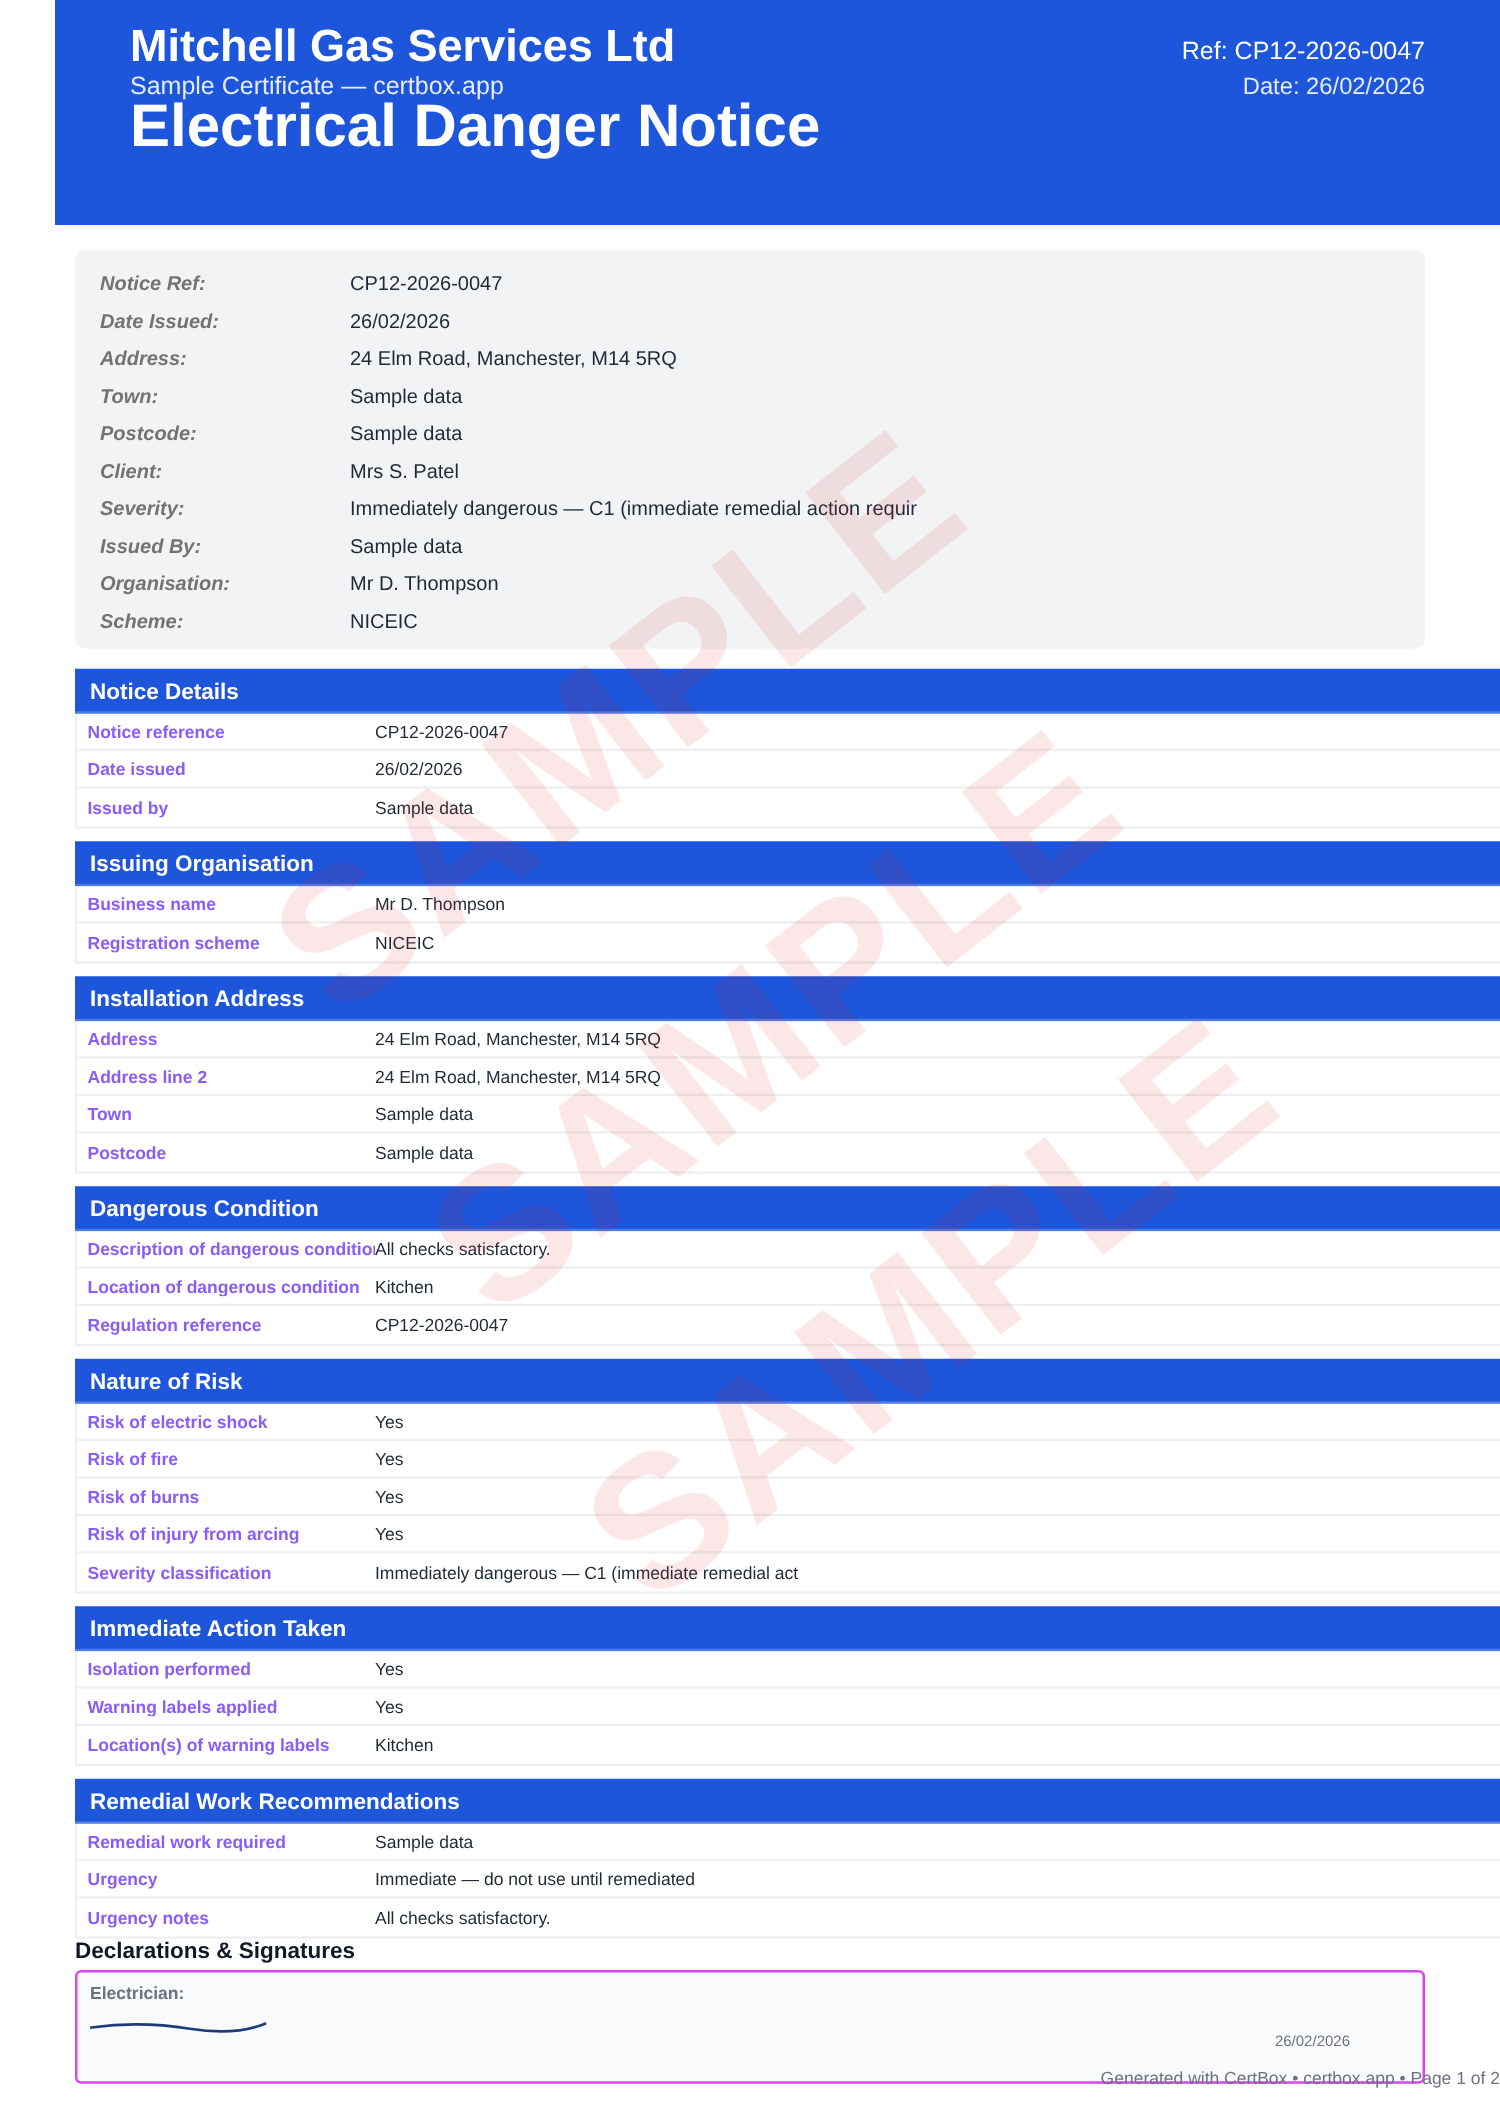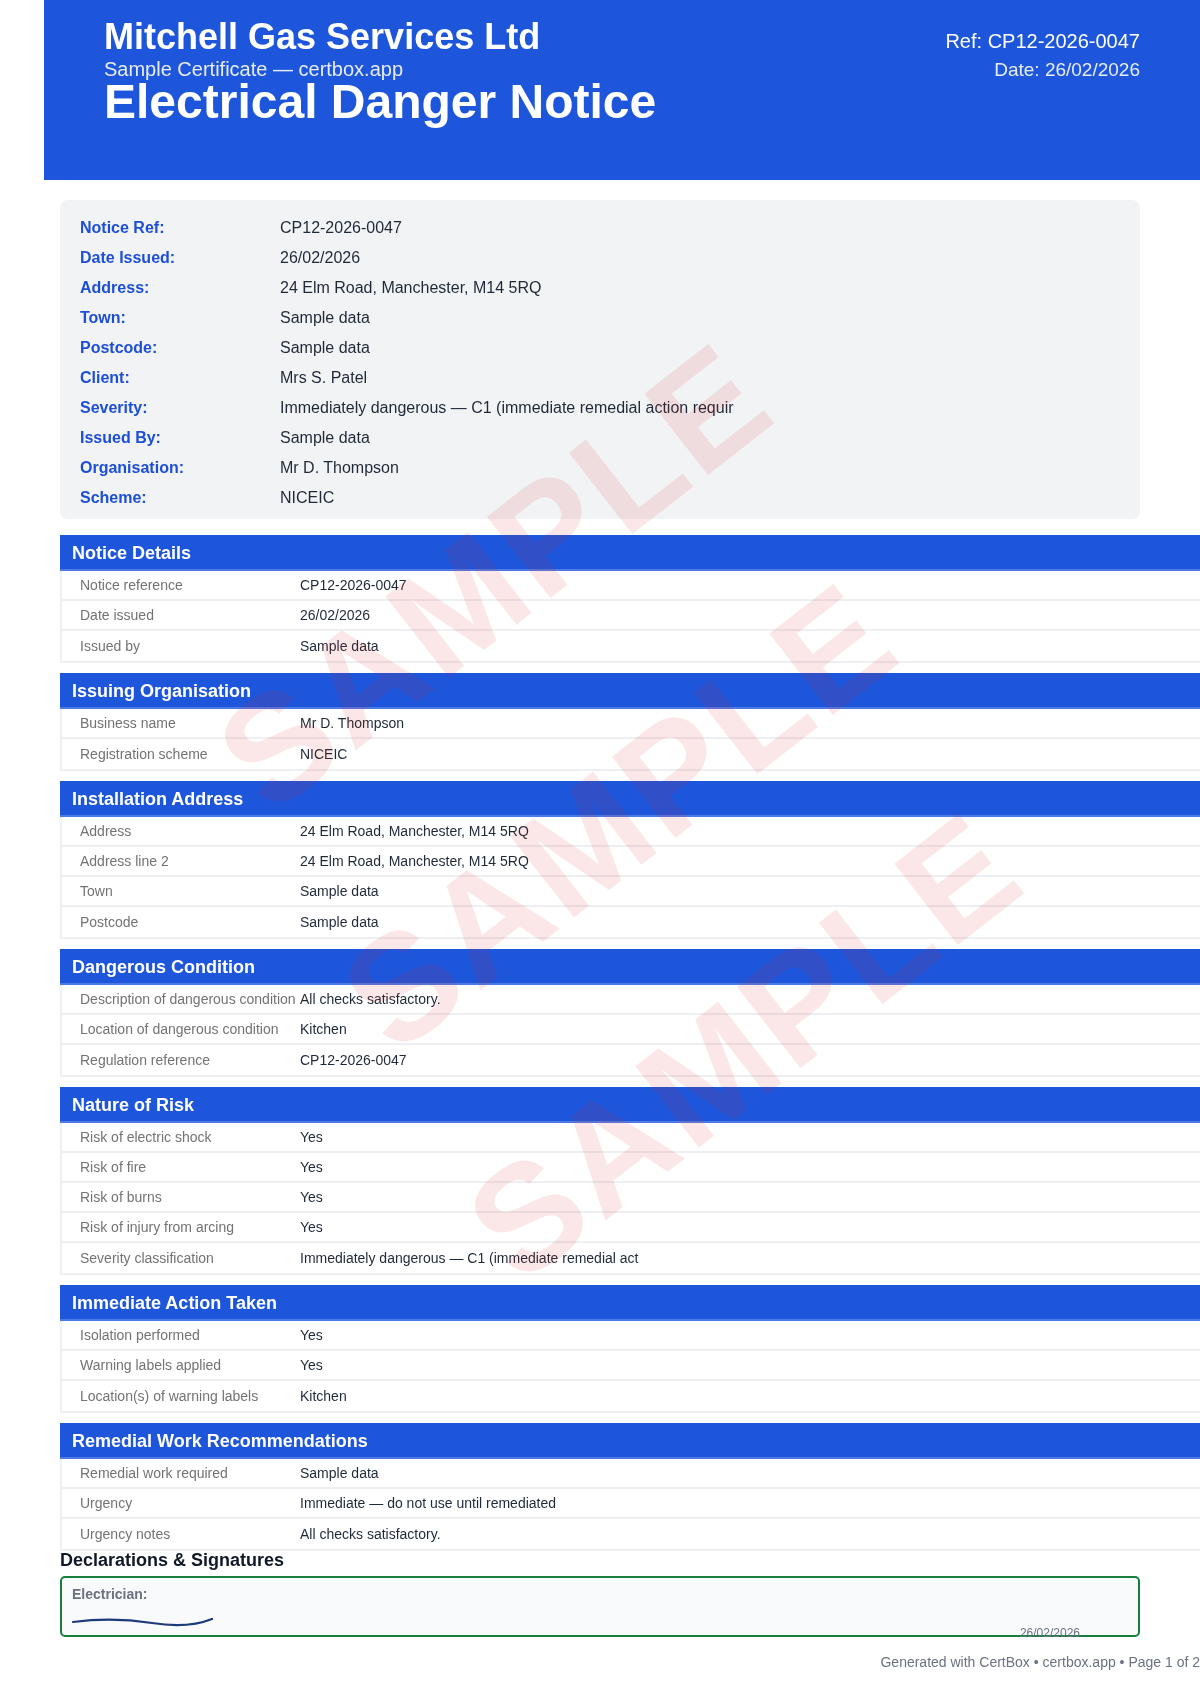--- a/index.html
+++ b/index.html
@@ -8,34 +8,34 @@
 
   .header { background: #1d56db; height: 180px; position: relative; color: #fff; margin-left: 44px; }
   .header .company { position: absolute; left: 60px; top: 16px; font-size: 36px; font-weight: bold; }
   .header .sub { position: absolute; left: 60px; top: 58px; font-size: 20px; color: #e7ecfb; }
   .header .title { position: absolute; left: 60px; top: 74px; font-size: 48px; font-weight: bold; }
   .header .ref { position: absolute; right: 60px; top: 30px; font-size: 20px; font-weight: normal; text-align: right; }
   .header .date { position: absolute; right: 60px; top: 59px; font-size: 19px; color: #e7ecfb; text-align: right; }
 
   .summary { position: absolute; left: 60px; top: 200px; width: 1080px; height: 319px; background: #f2f3f5; border-radius: 8px; padding: 13px 20px; }
   .summary .row { display: flex; height: 30px; align-items: center; font-size: 16px; }
-  .summary .k { width: 200px; color: #1d4ed8; font-weight: bold; }
+  .summary .k { width: 200px; color: #737373; font-weight: bold; font-style: italic; }
   .summary .v { color: #1f2937; }
 
   .sections { position: absolute; left: 60px; top: 535px; width: 1189px; }
   .section { margin-bottom: 10px; }
   .sec-head { background: #1d56db; color: #fff; font-size: 18px; font-weight: bold; height: 36px; line-height: 36px; padding-left: 12px; border-bottom: 2px solid #4d7be6; }
   .sec-body { border: 2px solid #eeeff2; border-top: none; }
   .sec-row { display: flex; height: 30px; align-items: center; font-size: 14px; border-bottom: 2px solid #eeeff2; background: #fff; }
   .sec-row:last-child { border-bottom: none; }
-  .sec-row .k { width: 238px; padding-left: 18px; font-weight: normal; color: #737373; white-space: nowrap; overflow: hidden; }
+  .sec-row .k { width: 238px; padding-left: 8px; font-weight: bold; color: #8b5cf6; white-space: nowrap; overflow: hidden; }
   .sec-row .v { color: #1f2937; }
 
   .decl-title { position: absolute; left: 60px; top: 1550px; font-size: 18px; font-weight: bold; color: #111827; }
-  .sig-box { position: absolute; left: 60px; top: 1576px; width: 1080px; height: 61px; background: #f9fafb; border: 2px solid #15803d; border-radius: 5px; }
+  .sig-box { position: absolute; left: 60px; top: 1576px; width: 1080px; height: 91px; background: #f9fafb; border: 2px solid #d946ef; border-radius: 5px; }
   .sig-box .label { position: absolute; left: 10px; top: 8px; font-size: 14px; font-weight: bold; color: #6b7280; }
   .sig-box svg { position: absolute; left: 10px; top: 38px; }
   .sig-box .sig-date { position: absolute; right: 58px; top: 48px; font-size: 12px; color: #6b7280; }
 
   .footer { position: absolute; left: 0; width: 1200px; top: 1654px; text-align: right; font-size: 14px; color: #6b7280; }
 
   .watermark { position: absolute; font-size: 150px; font-weight: bold; color: rgba(220, 38, 38, 0.11); transform: rotate(-38deg); transform-origin: center center; white-space: nowrap; pointer-events: none; letter-spacing: 4px; }
 </style>
 </head>
 <body>

